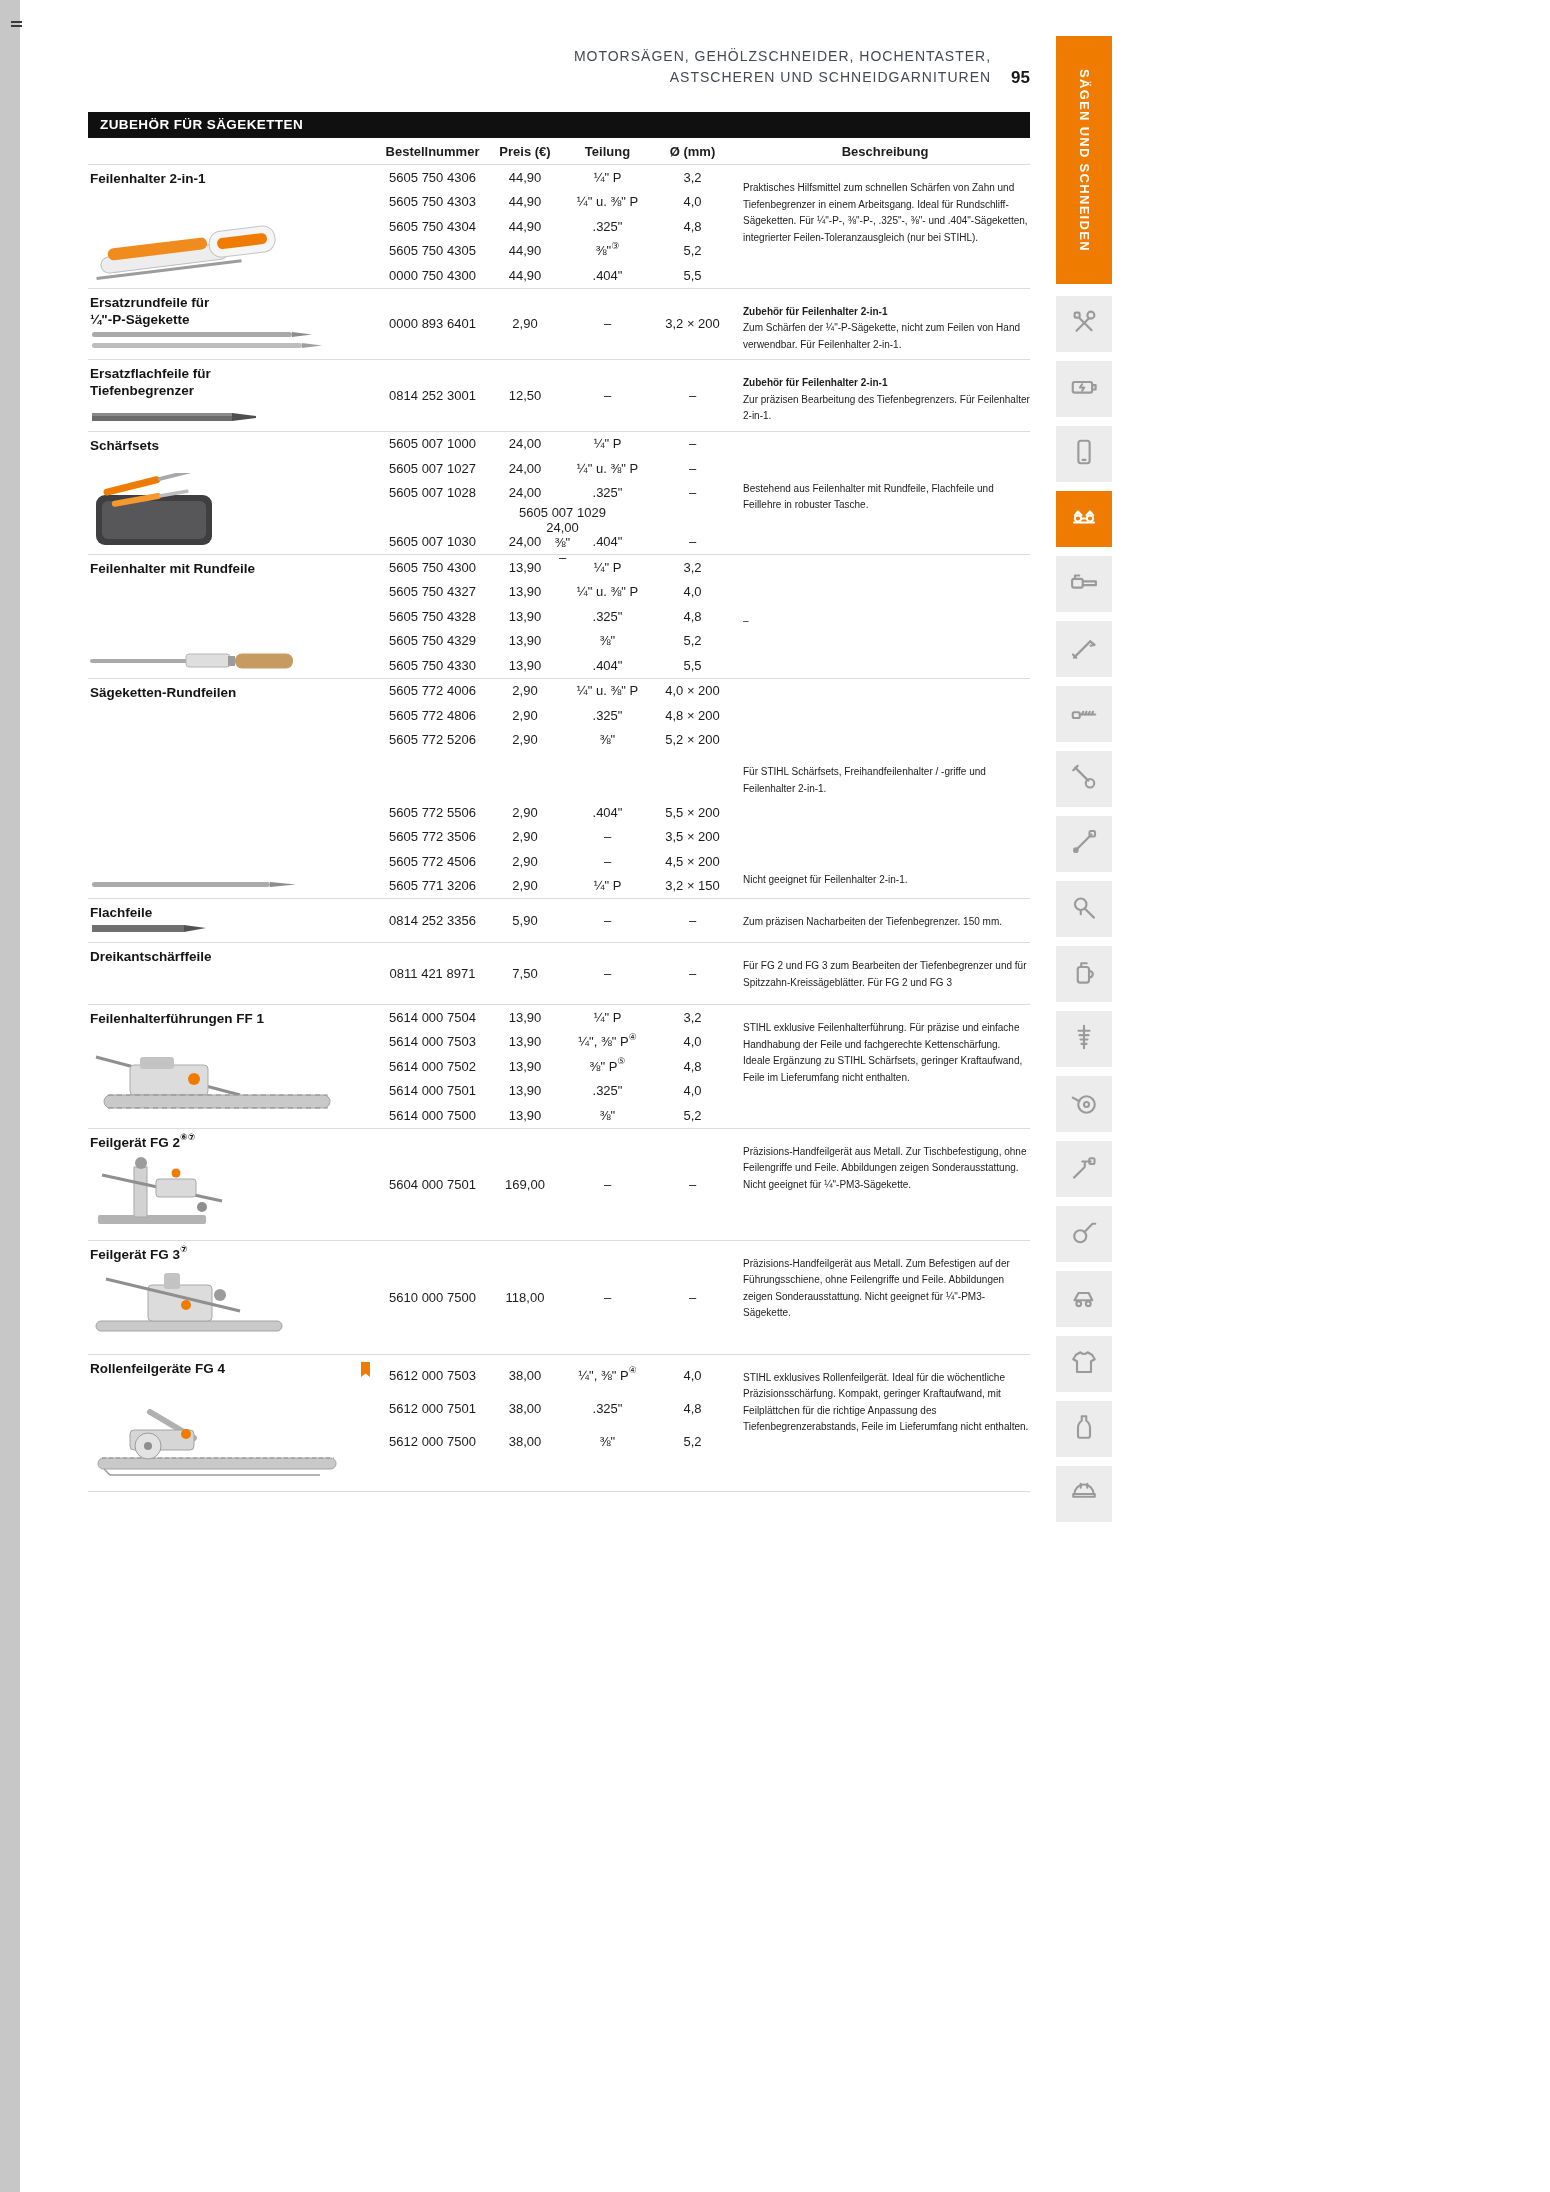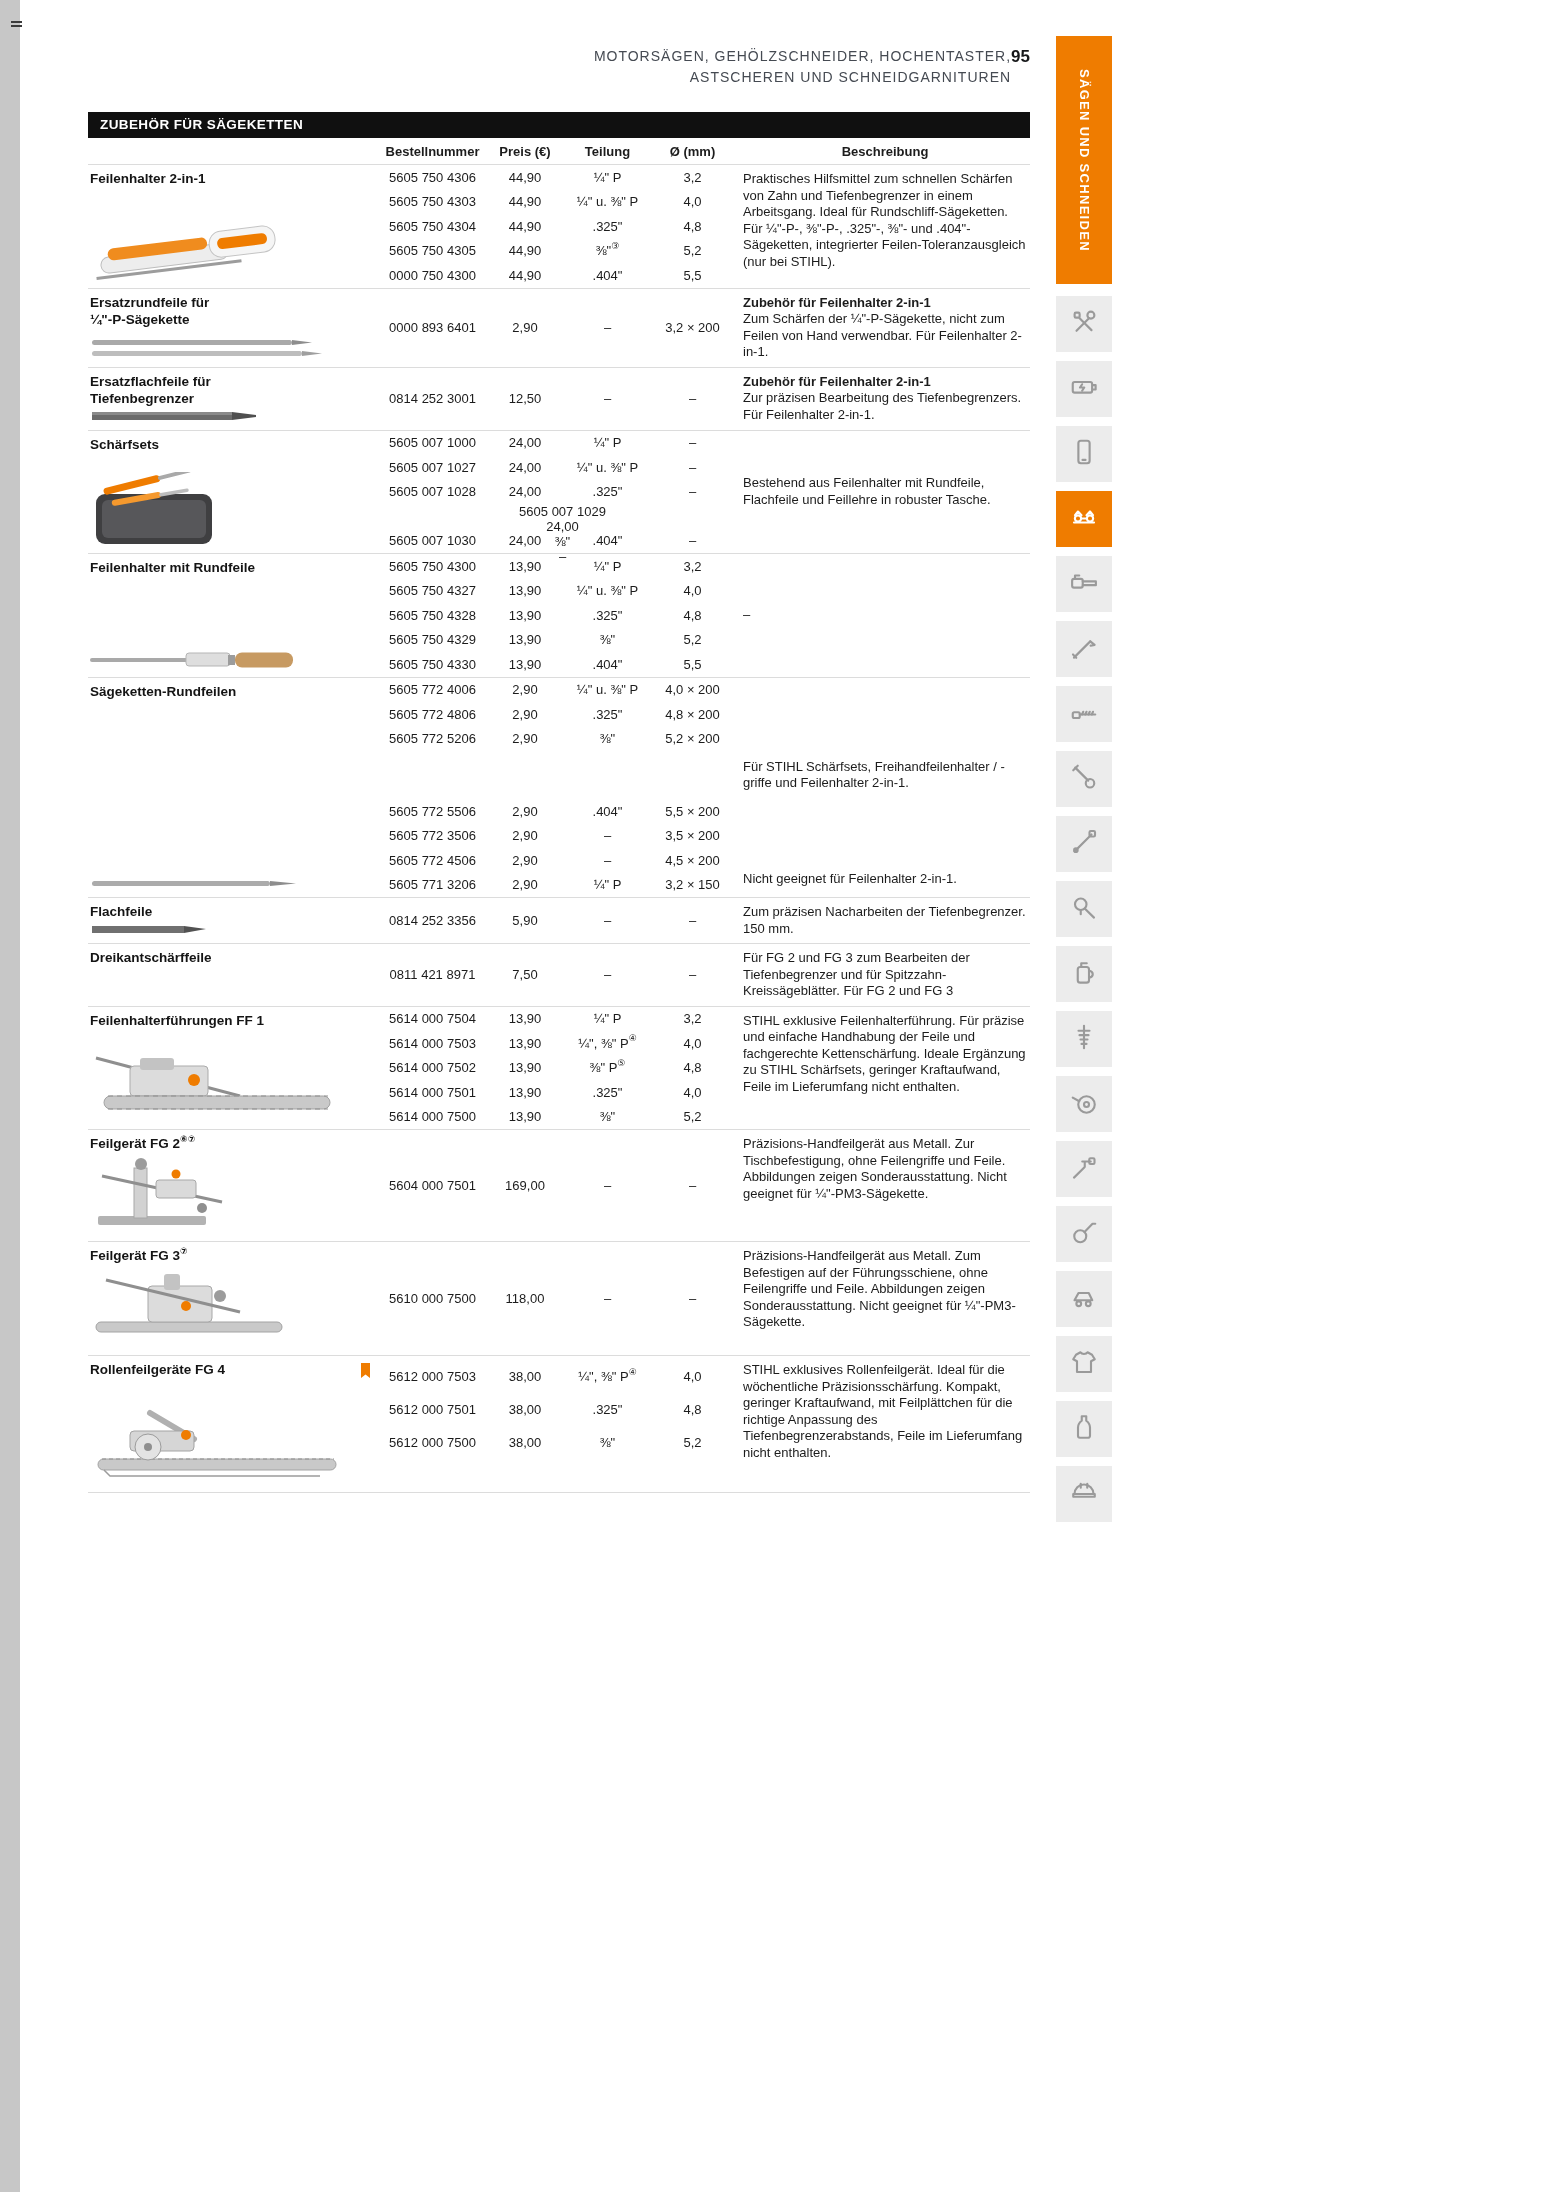--- a/index.html
+++ b/index.html
@@ -2,21 +2,21 @@
 <html style="--accent: #EF7C00; --bar: #101010; --line: #DCDCDC;"><head>
 <meta charset="utf-8">
 <style>
   html,body{margin:0;padding:0;background:#ffffff;}
   .page{position:relative;width:1550px;height:2192px;background:#fff;overflow:hidden;
         font-family:"Liberation Sans","DejaVu Sans",sans-serif;color:#1c1c1c;}
   .left-strip{position:absolute;left:0;top:0;width:20px;height:2192px;background:#c7c7c7;}
   .corner-mark{position:absolute;left:11px;top:21px;width:11px;height:8px;}
   .corner-mark i{display:block;height:2px;background:#3a3a3a;margin-bottom:2px;}
 
-  .hdr{position:absolute;left:88px;top:46px;width:942px;display:flex;justify-content:flex-end;align-items:flex-start;}
+  .hdr{position:absolute;left:88px;top:46px;width:942px;display:flex;justify-content:flex-end;align-items:flex-end;gap:20px;}
   .hdr-text{text-align:right;font-size:14px;letter-spacing:1px;color:#454a52;line-height:21px;}
   .hdr-num{font-weight:bold;font-size:17px;color:#17181a;line-height:21px;}
 
   .bar{position:absolute;left:88px;top:112px;width:942px;height:26px;background:var(--bar,#101010);
        color:#fff;font-weight:bold;font-size:13.5px;line-height:26px;padding-left:12px;
        box-sizing:border-box;letter-spacing:.4px;}
 
   .colhdr{position:absolute;left:88px;top:138px;width:942px;height:26px;display:flex;
           font-weight:bold;font-size:13px;align-items:center;}
   .colhdr .c{text-align:center;}
@@ -27,21 +27,21 @@
   .group{display:flex;border-top:1px solid var(--line,#dcdcdc);box-sizing:border-box;position:relative;}
   .group.last{border-bottom:1px solid var(--line,#dcdcdc);}
   .gname{width:297px;box-sizing:border-box;padding:5px 10px 5px 2px;display:flex;flex-direction:column;}
   .gtitle{font-weight:bold;font-size:13.5px;line-height:17px;white-space:pre-line;color:#141414;}
   .gimg{margin-top:auto;line-height:0;}
   .grows{width:355px;display:flex;flex-direction:column;box-sizing:border-box;}
   .grows.center{justify-content:center;}
   .grow{display:flex;align-items:center;font-size:13px;}
   .cell{text-align:center;}
   .cell.order{width:95px;}.cell.price{width:90px;}.cell.pitch{width:75px;}.cell.dia{width:95px;}
-  .gdesc{flex:1;box-sizing:border-box;padding:6px 0 6px 3px;font-size:13px;line-height:16.5px;display:flex;flex-direction:column;}
+  .gdesc{flex:1;box-sizing:border-box;padding:6px 0 6px 3px;font-size:10px;line-height:16.5px;display:flex;flex-direction:column;margin-top:9px;}
   .gdesc.center{justify-content:center;}
   .gdesc .main.grow1{flex:1;display:flex;flex-direction:column;justify-content:center;}
   .gdesc .b{font-weight:bold;}
   .gdesc .note{height:24.5px;display:flex;align-items:center;}
   sup{font-size:9px;line-height:0;position:relative;top:-1px;}
 
   .flag{position:absolute;left:273px;top:7px;line-height:0;}
 
   .sidebar-tab{position:absolute;left:1056px;top:36px;width:56px;height:248px;background:var(--accent,#ef7c00);
                display:flex;align-items:center;justify-content:center;}

